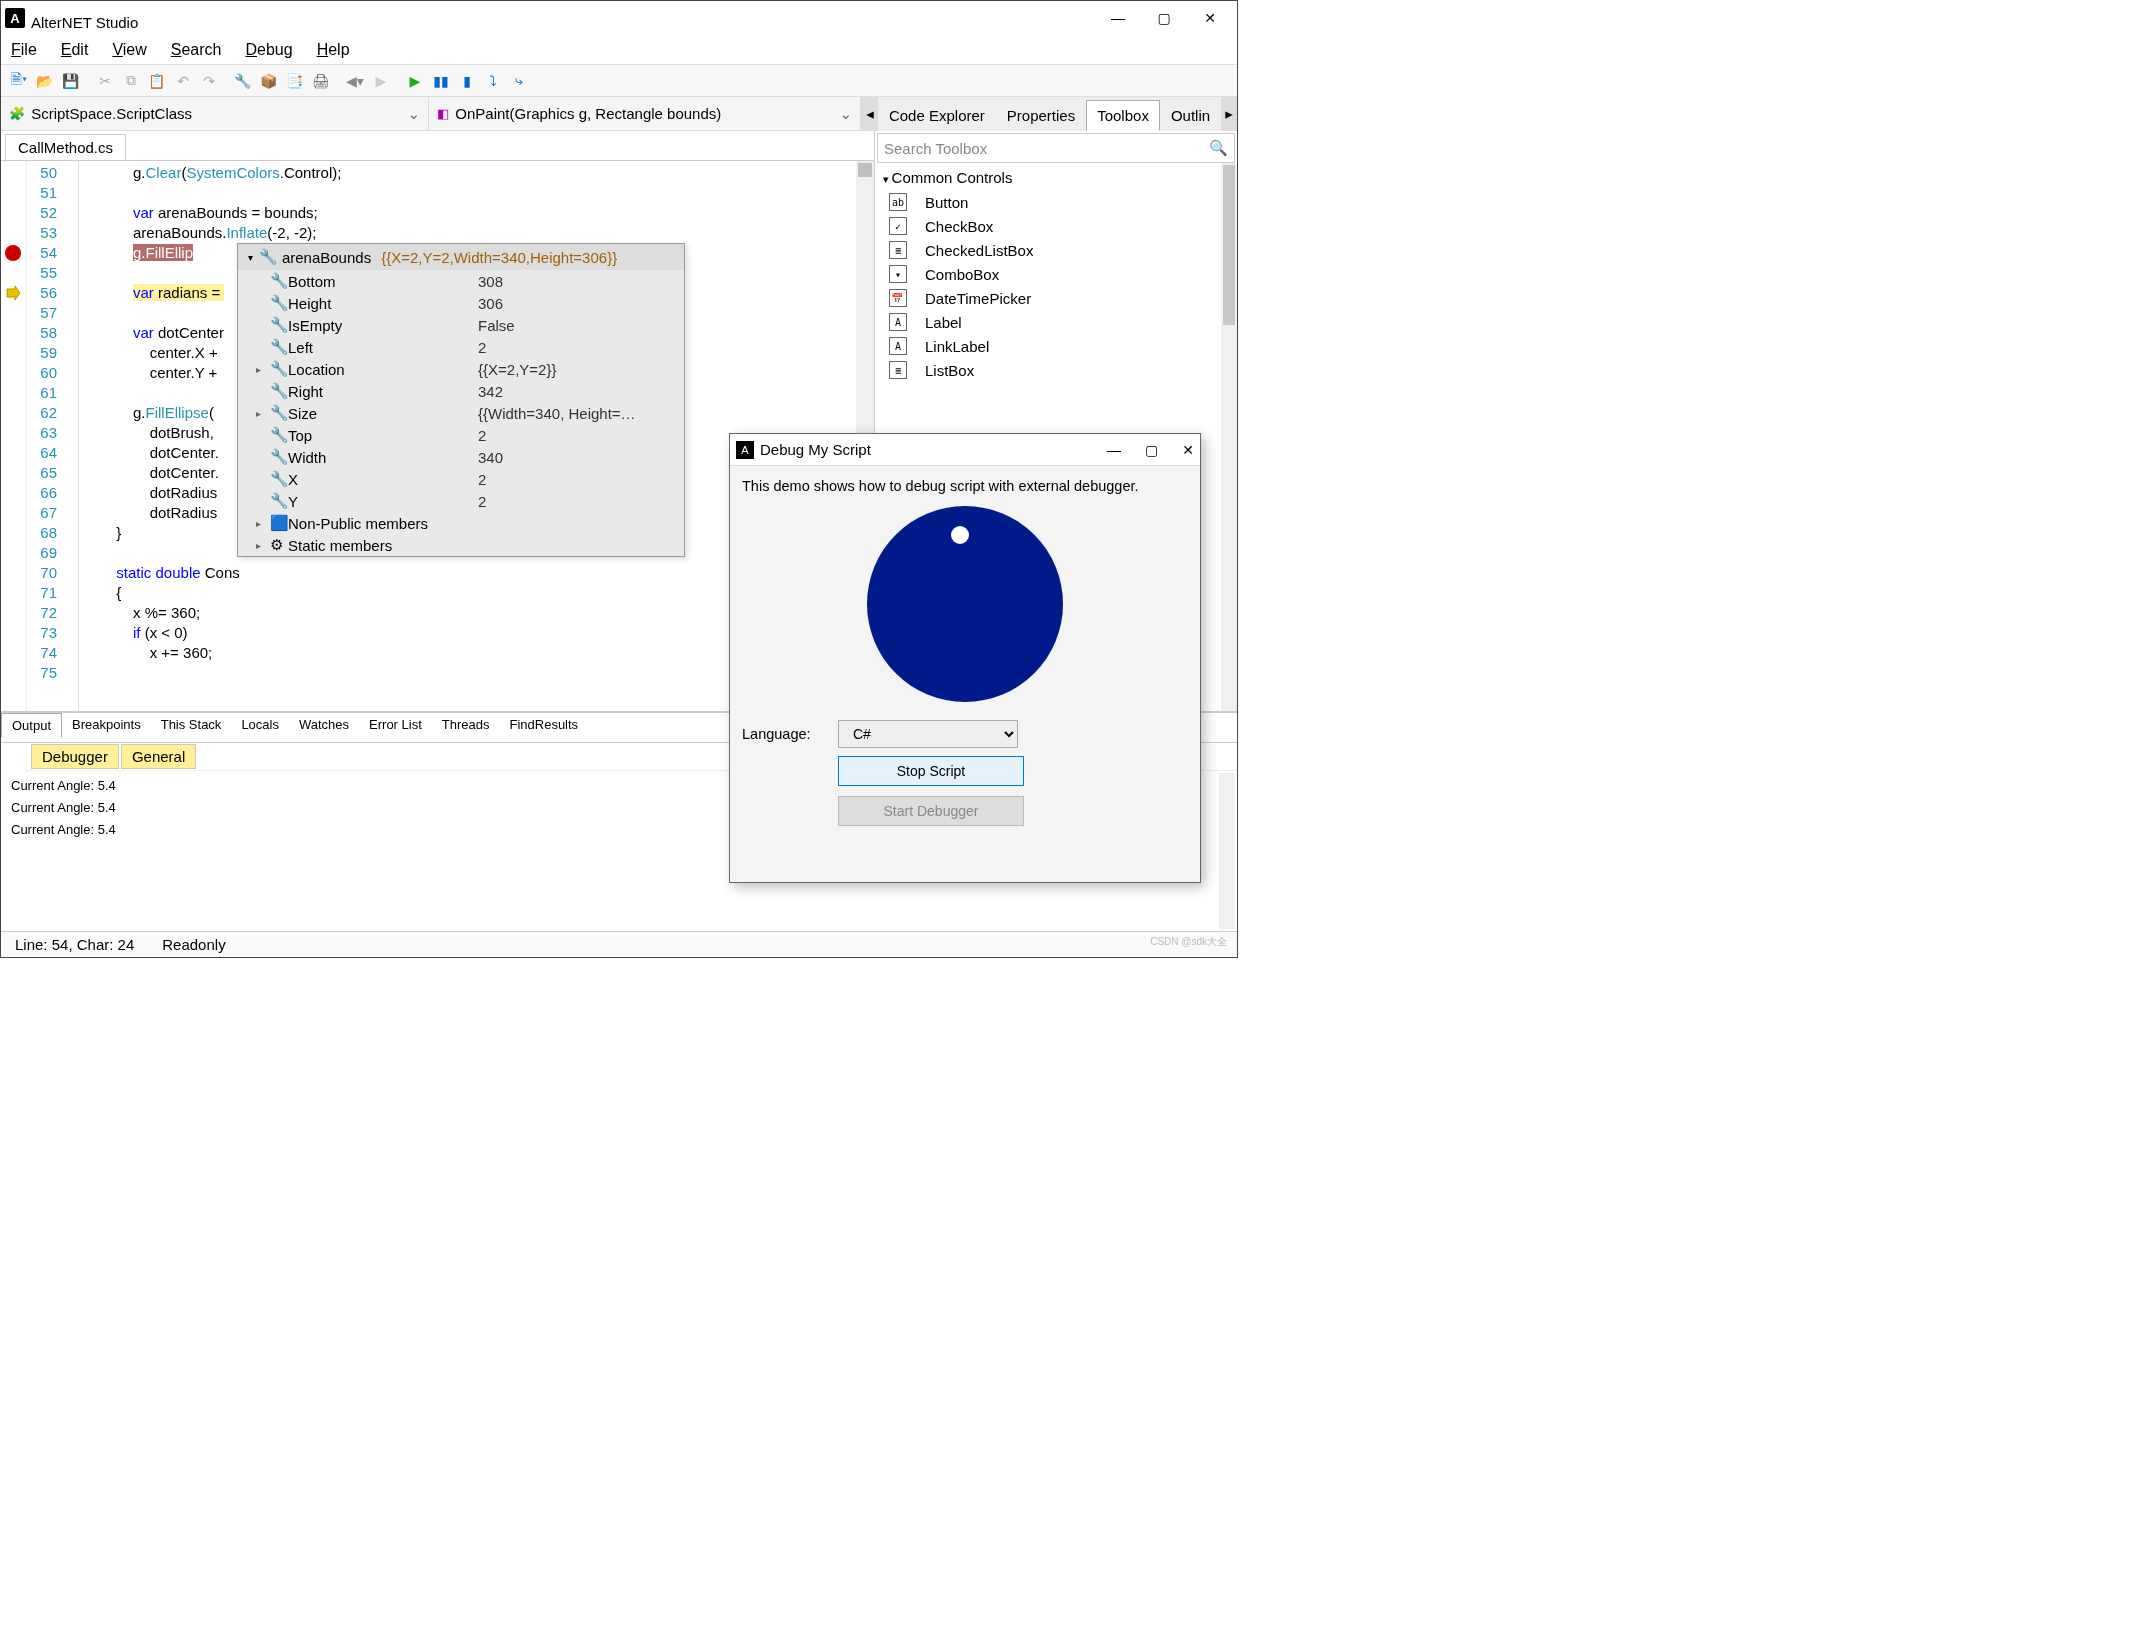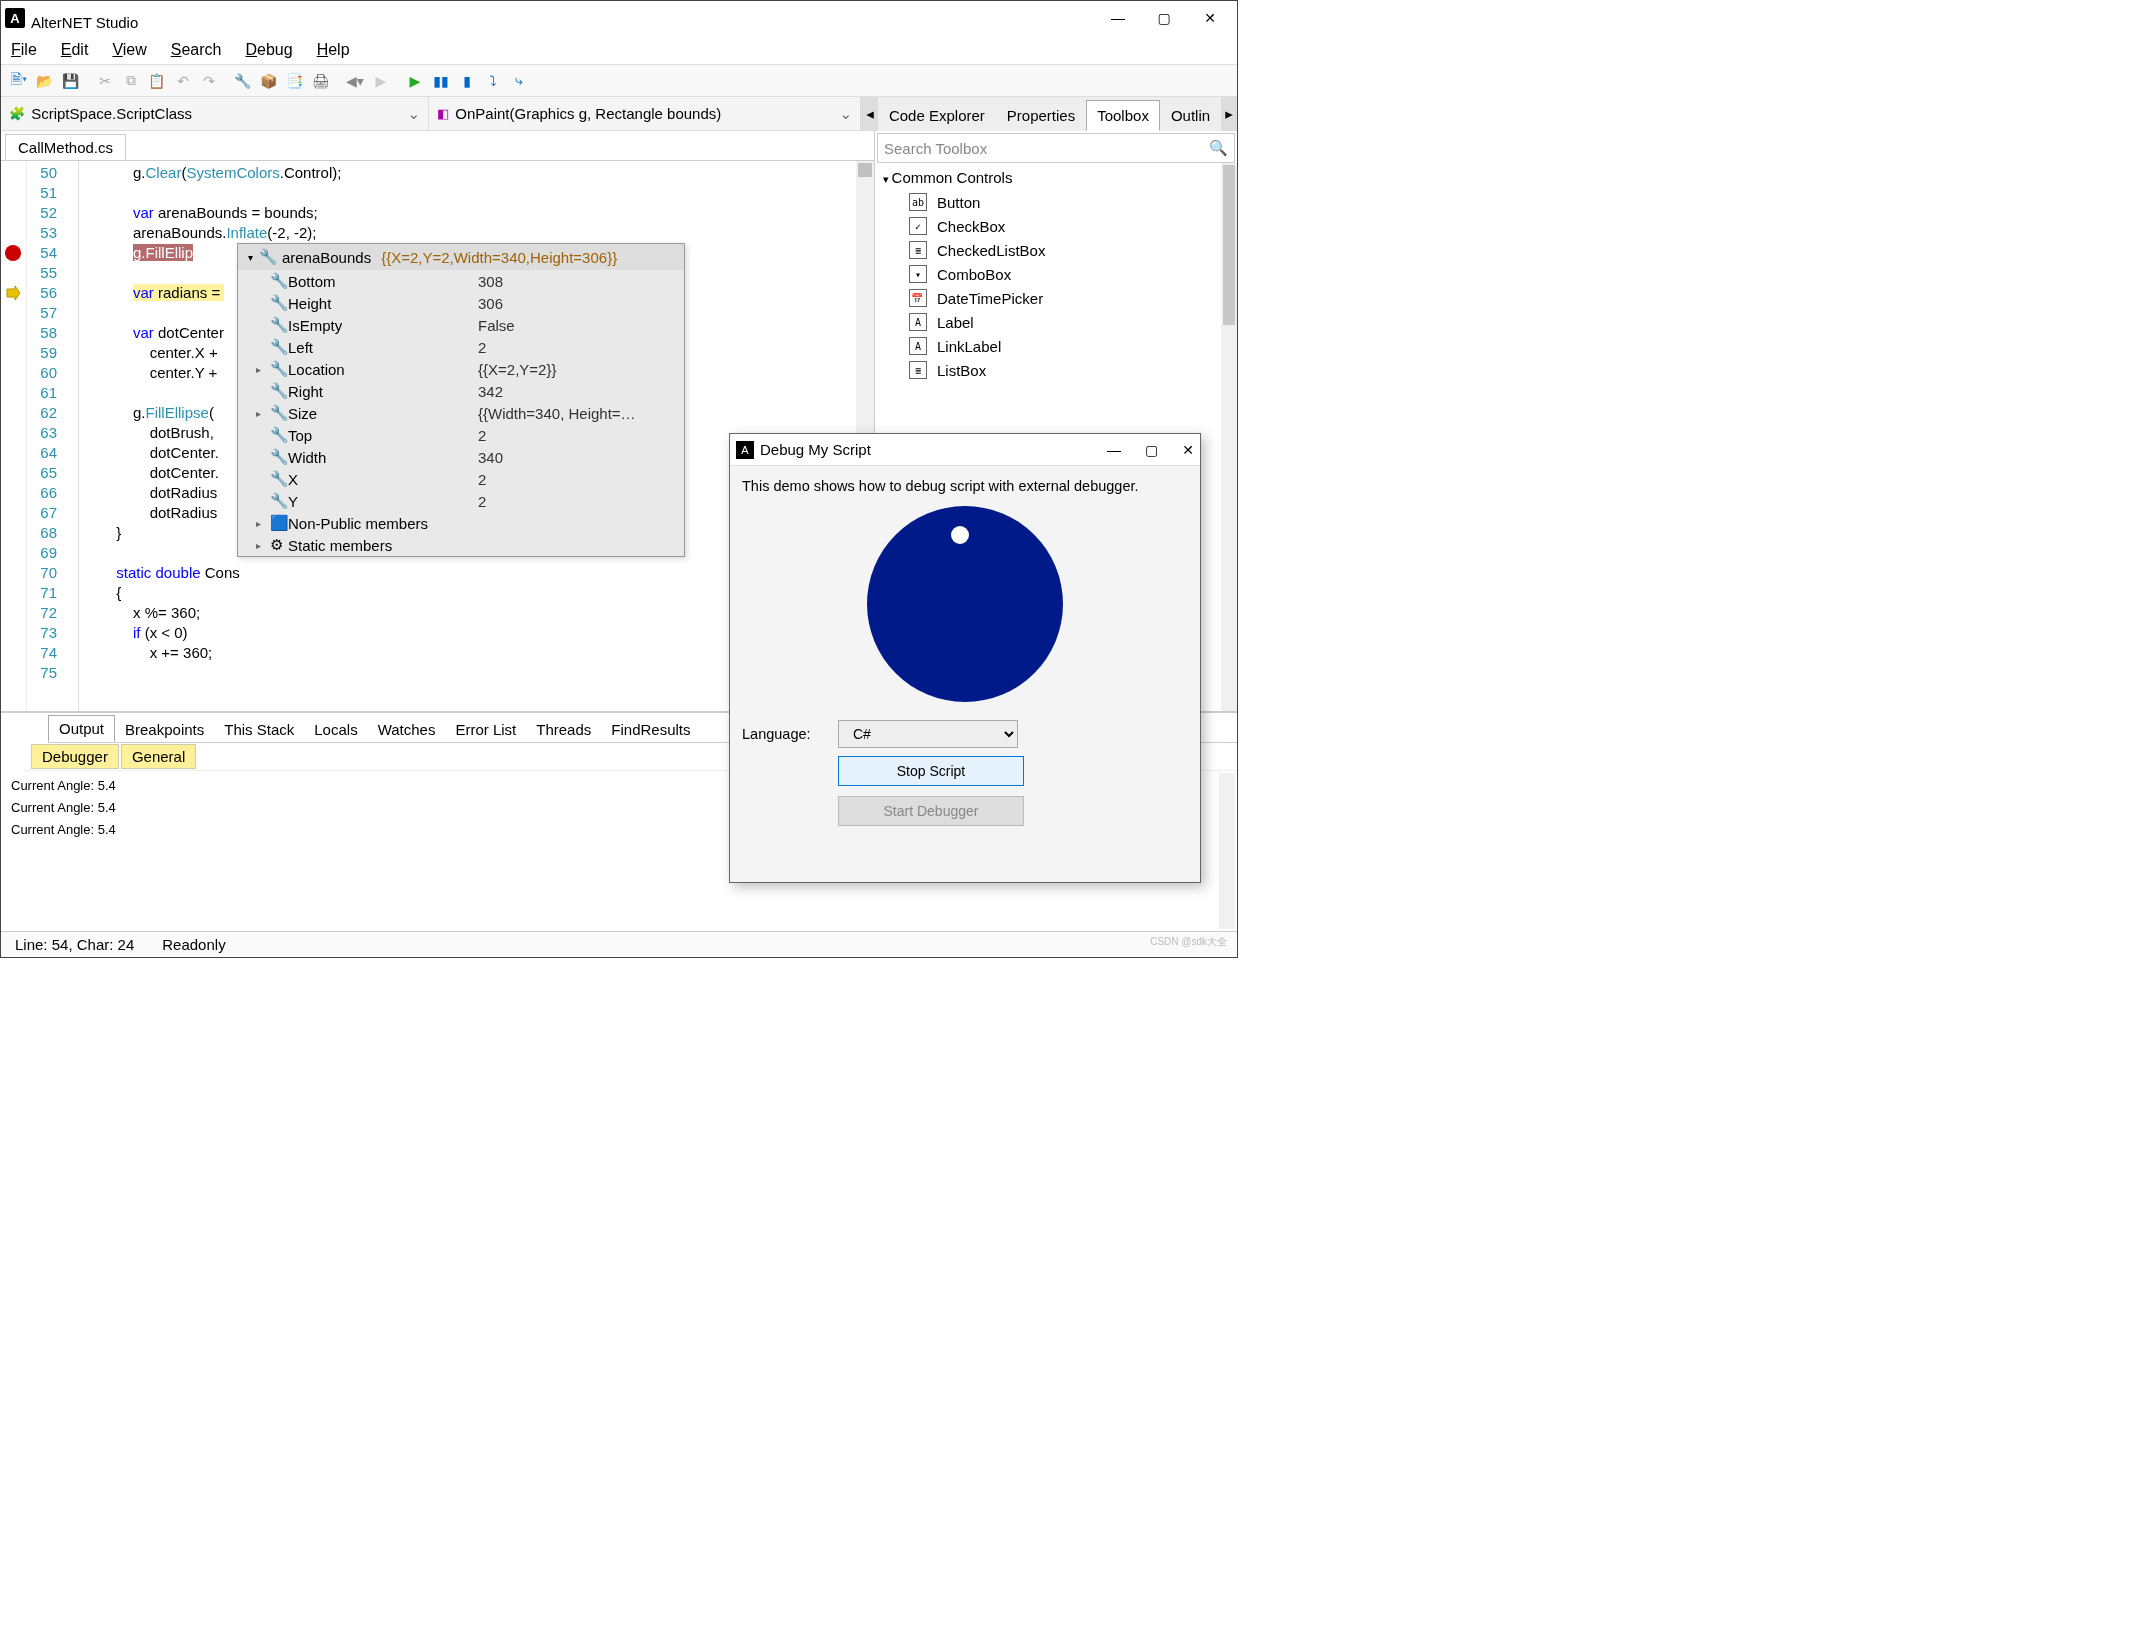--- a/index.html
+++ b/index.html
@@ -67,28 +67,28 @@
 .dbgtip .row .ic { width:18px; }
 .dbgtip .row .nm { width:190px; }
 .dbgtip .row .vl { color:#333; }
 
 
 .searchbox { height:30px; display:flex; align-items:center; border:1px solid #ccc; margin:2px; padding:0 6px; color:#888; font-size:15px; }
 .searchbox .sicon { margin-left:auto; }
 .tboxlist { flex:1; overflow:auto; font-size:15px; }
 .tboxlist .grp { padding:4px 8px; font-weight:normal; }
 .tboxlist .grp::before { content:"▾ "; font-size:11px; }
-.tboxlist .item { padding:3px 8px 3px 34px; display:flex; align-items:center; gap:10px; }
+.tboxlist .item { padding:3px 8px 3px 14px; display:flex; align-items:center; gap:18px; }
 .tboxlist .item .ic { width:18px; height:18px; border:1px solid #666; display:flex; align-items:center; justify-content:center; font-size:10px; font-family:Consolas,monospace; background:#fff; }
 .sidecol .vscroll2 { position:absolute; right:0; top:32px; bottom:0; width:16px; background:#f0f0f0; }
 .sidecol .vscroll2 .th { position:absolute; top:2px; left:2px; right:2px; height:160px; background:#c8c8c8; }
 
 
 .bottom { height:220px; display:flex; flex-direction:column; border-top:2px solid #ccc; }
-.bottom .tabs { height:30px; display:flex; align-items:flex-end; font-size:15px; border-bottom:1px solid #ccc;margin-left:47px; }
+.bottom .tabs { height:30px; display:flex; align-items:flex-start; font-size:13px; border-bottom:1px solid #ccc; }
 .bottom .tabs .btab { padding:4px 10px; }
 .bottom .tabs .btab.active { background:#fff; border:1px solid #aaa; border-bottom-color:#fff; }
 .bottom .subtabs { height:28px; display:flex; align-items:center; padding:2px 6px; gap:2px; border-bottom:1px solid #eee;margin-left:24px; }
 .bottom .subtabs .st { padding:3px 10px; background:#fff099; border:1px solid #cca; font-size:15px; }
 .bottom .out { flex:1; padding:4px 10px; font-size:13px; line-height:22px; position:relative; }
 .bottom .out .linevscroll { position:absolute; right:2px; top:2px; bottom:2px; width:16px; background:#f0f0f0; }
 
 
 .statusbar { height:26px; border-top:1px solid #ccc; display:flex; align-items:center; padding:0 10px; font-size:15px; gap:20px; background:#fafafa; }
 .statusbar .cell { padding:0 4px; }

